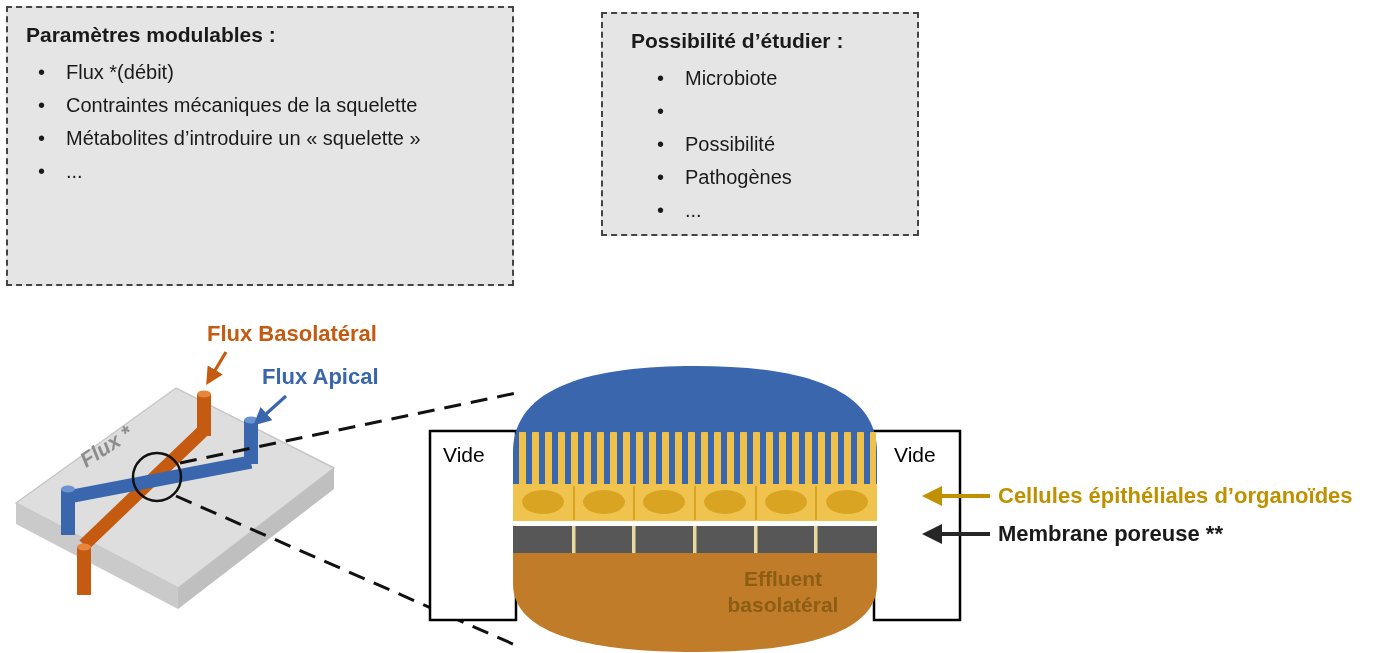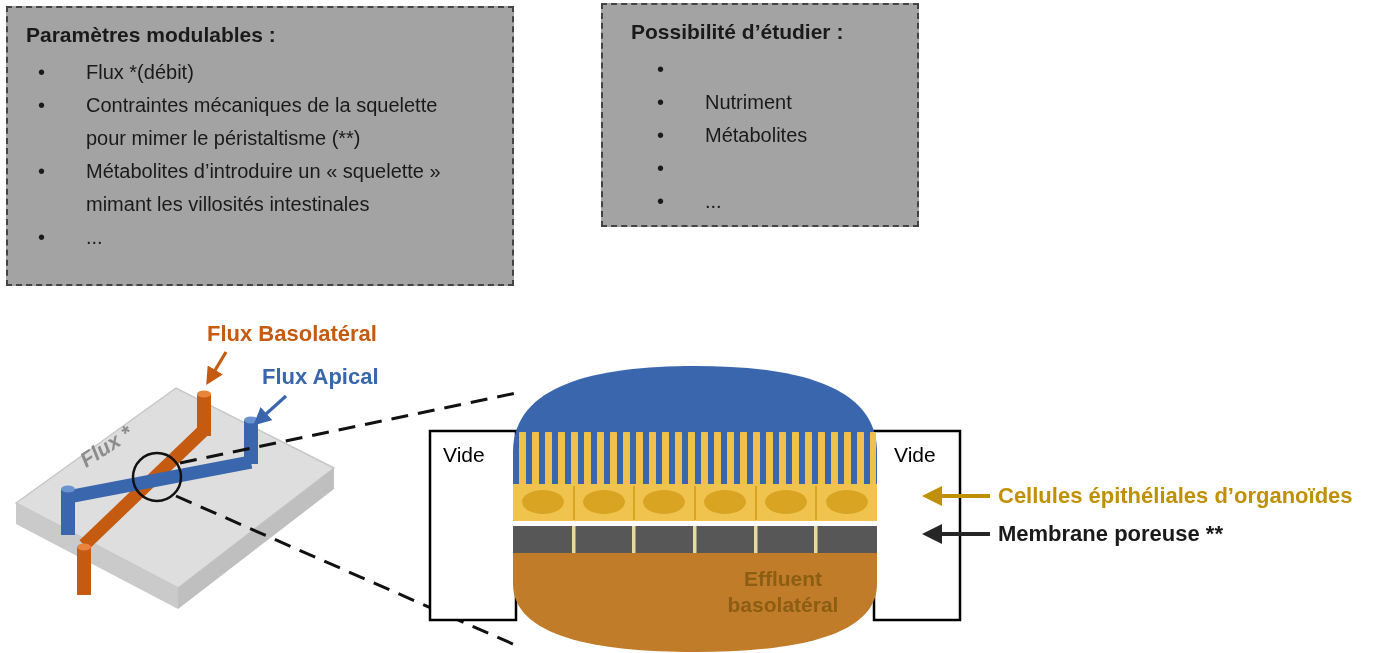--- a/index.html
+++ b/index.html
@@ -7,83 +7,76 @@
     width:1386px; height:653px; position:relative;
     background:#ffffff;
     font-family:"Liberation Sans", sans-serif;
     color:#1a1a1a;
     overflow:hidden;
   }
   .dashed-box {
     position:absolute;
     border:2px dashed #444;
     box-sizing:border-box;
-    background:#a3a3a3;
+    background:#e5e5e5;
     padding:12px 18px 10px 18px;
   }
   #params-box { left:6px; top:6px; width:508px; height:280px; }
-  #study-box  { left:601px; top:3px; width:318px; height:224px; }
+  #study-box  { left:601px; top:12px; width:318px; height:224px; }
   .box-title { font-size:21px; font-weight:bold; line-height:30px; }
   #study-box .box-title { margin-left:10px; }
   .item-list { margin-top:6px; }
   .item-row { display:flex; font-size:20px; line-height:33px; }
   #params-box .bullet { width:40px; padding-left:12px; box-sizing:border-box; }
   #study-box  .bullet { width:64px; padding-left:36px; box-sizing:border-box; }
-  .item-text { flex:1;margin-left:20px; }
+  .item-text { flex:1; }
   svg text { font-family:"Liberation Sans", sans-serif; }
 </style>
 </head>
 <body>
 
 <div class="dashed-box" id="params-box">
   <div class="box-title">Paramètres modulables :</div>
   <div class="item-list">
     <div class="item-row">
       <span class="bullet">•</span>
       <span class="item-text">Flux *(débit)</span>
     </div>
     <div class="item-row">
       <span class="bullet">•</span>
       <span class="item-text">Contraintes mécaniques de la squelette</span>
     </div>
     <div class="item-row">
-      <span class="bullet"></span>
-      <span class="item-text">pour mimer le péristaltisme (**)</span>
-    </div>
-    <div class="item-row">
       <span class="bullet">•</span>
       <span class="item-text">Métabolites d’introduire un « squelette »</span>
-    </div>
-    <div class="item-row">
-      <span class="bullet"></span>
-      <span class="item-text">mimant les villosités intestinales</span>
     </div>
     <div class="item-row">
       <span class="bullet">•</span>
       <span class="item-text">...</span>
     </div>
   </div>
 </div>
 
 <div class="dashed-box" id="study-box">
   <div class="box-title">Possibilité d’étudier :</div>
   <div class="item-list">
     <div class="item-row">
       <span class="bullet">•</span>
+      <span class="item-text">Microbiote</span>
     </div>
     <div class="item-row">
       <span class="bullet">•</span>
-      <span class="item-text">Nutriment</span>
     </div>
     <div class="item-row">
       <span class="bullet">•</span>
-      <span class="item-text">Métabolites</span>
+      <span class="item-text">Possibilité</span>
     </div>
     <div class="item-row">
       <span class="bullet">•</span>
+      <span class="item-text">Pathogènes</span>
     </div>
     <div class="item-row">
       <span class="bullet">•</span>
       <span class="item-text">...</span>
     </div>
   </div>
 </div>
 
 <svg width="1386" height="653" viewBox="0 0 1386 653" style="position:absolute; left:0; top:0;">
   <defs>

